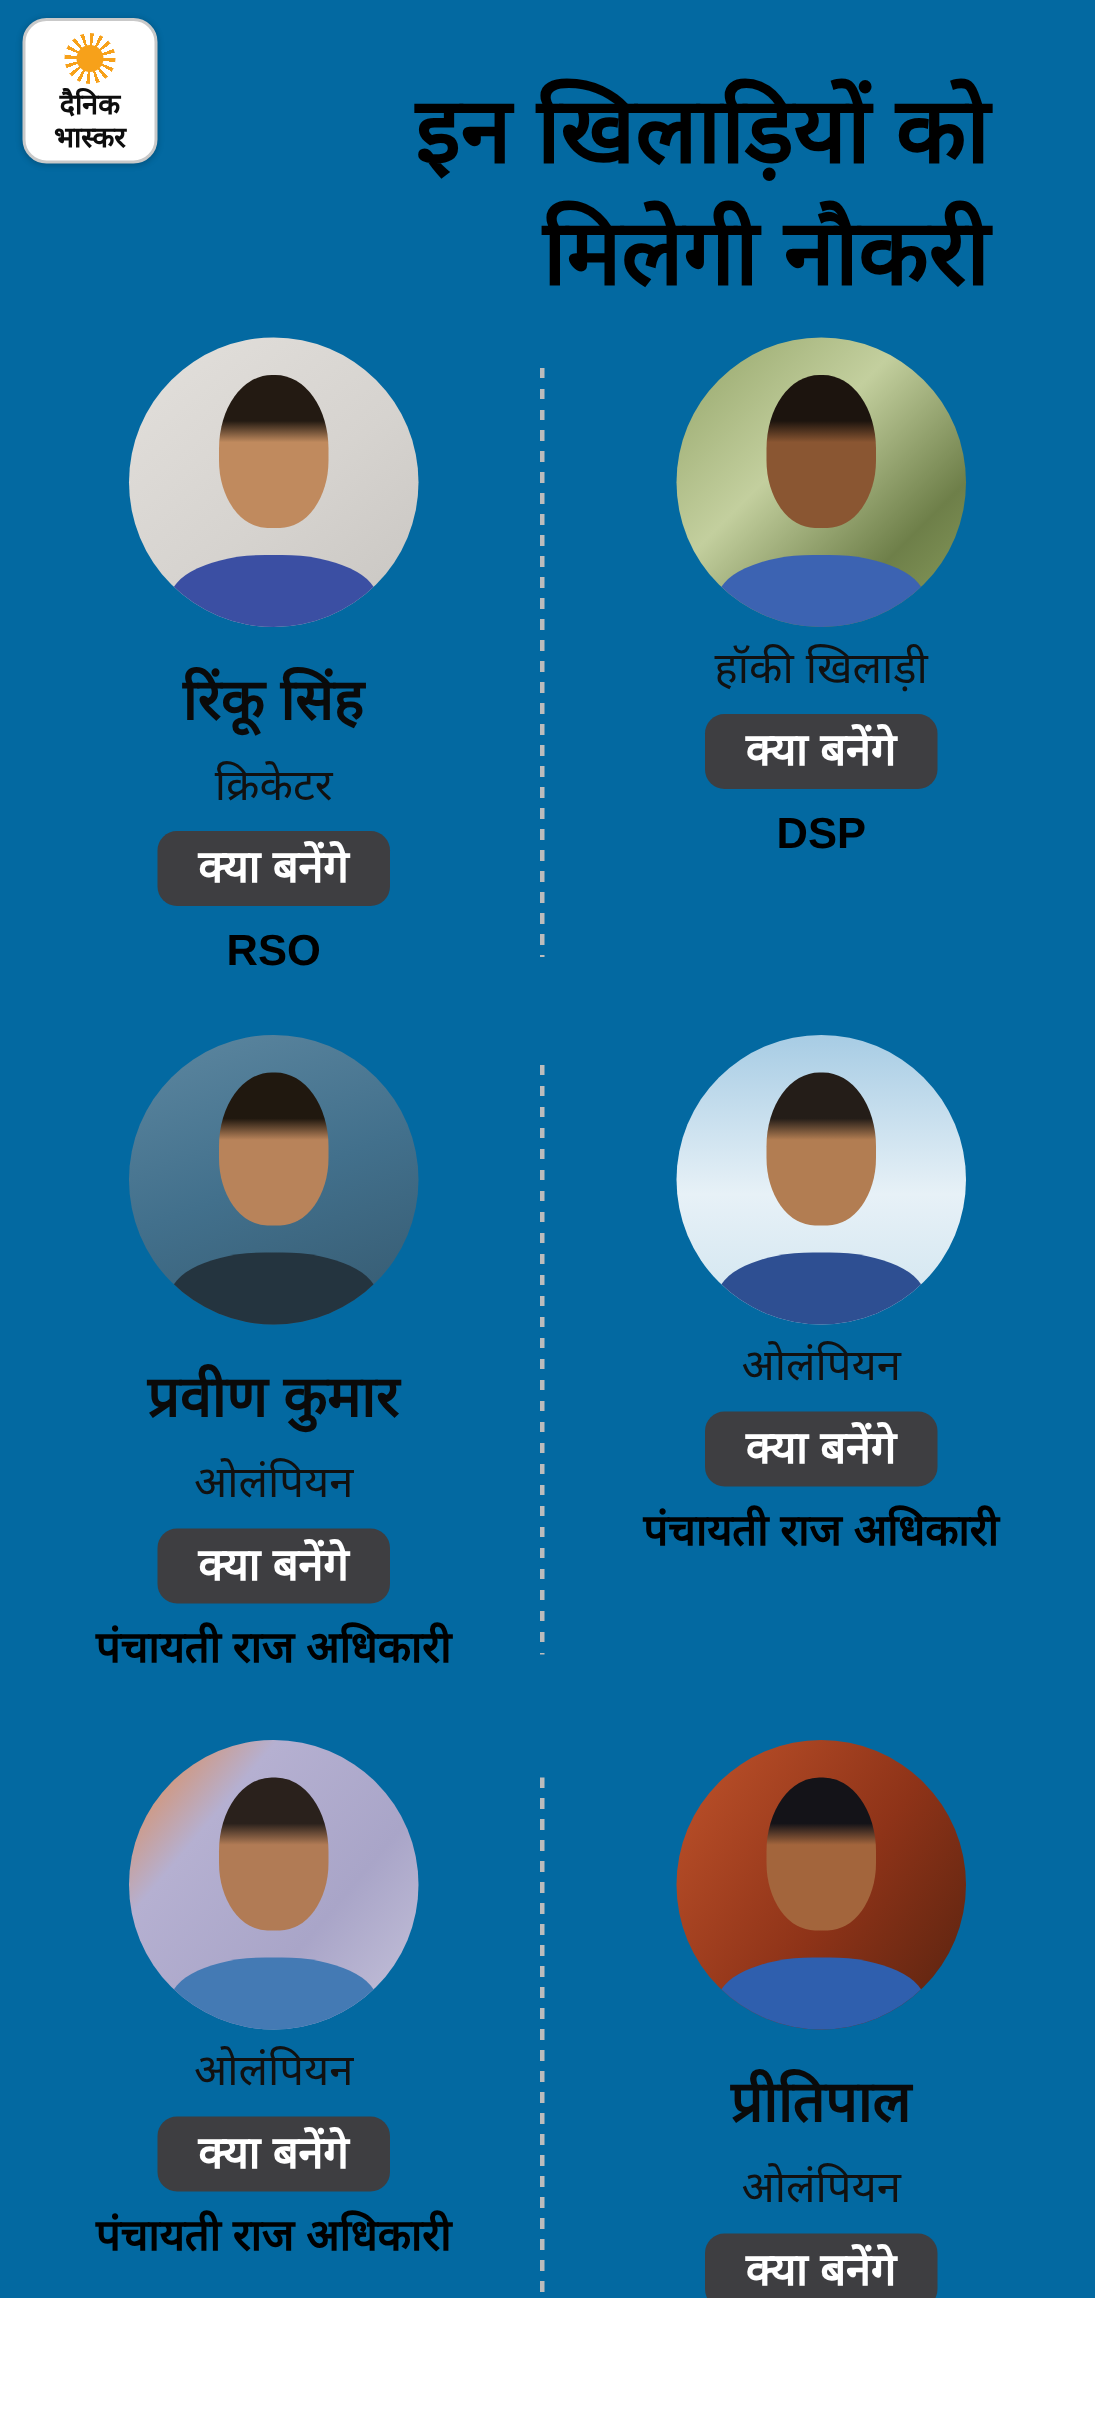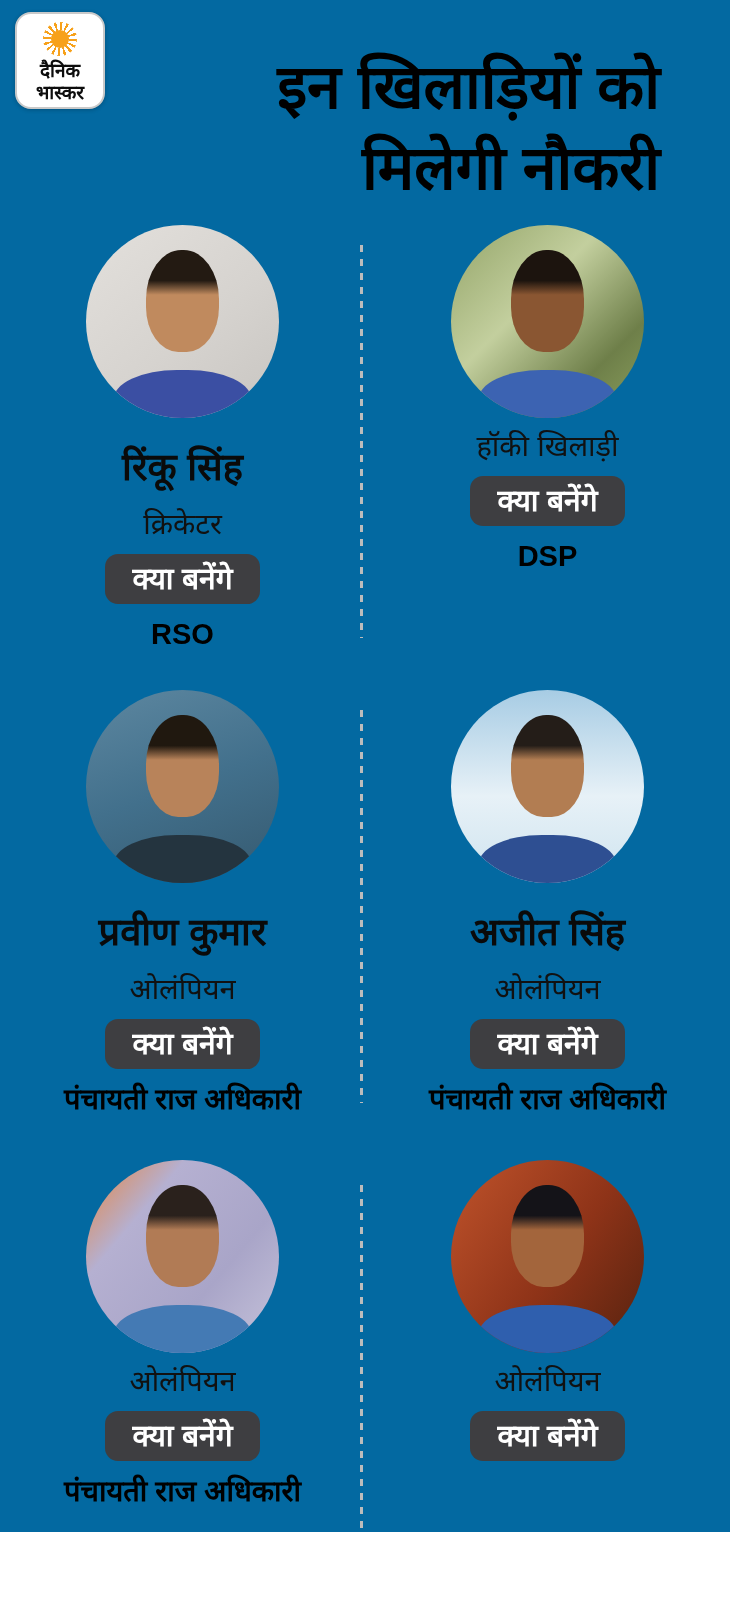--- a/index.html
+++ b/index.html
@@ -207,35 +207,35 @@
     <section class="card">
       <div class="avatar p3"></div>
       <h2 class="name">प्रवीण कुमार</h2>
       <div class="role">ओलंपियन</div>
       <div class="badge">क्या बनेंगे</div>
       <div class="job">पंचायती राज अधिकारी</div>
     </section>
     <div class="divider"></div>
     <section class="card">
       <div class="avatar p4"></div>
-      <h2 class="name">अजीत सिंह</h2>
       <div class="role">ओलंपियन</div>
       <div class="badge">क्या बनेंगे</div>
       <div class="job">पंचायती राज अधिकारी</div>
     </section>
   </div>
 
   <div class="row row-3">
     <section class="card">
       <div class="avatar p5"></div>
       <div class="role">ओलंपियन</div>
       <div class="badge">क्या बनेंगे</div>
       <div class="job">पंचायती राज अधिकारी</div>
     </section>
     <div class="divider"></div>
     <section class="card">
       <div class="avatar p6"></div>
+      <h2 class="name">प्रीतिपाल</h2>
       <div class="role">ओलंपियन</div>
       <div class="badge">क्या बनेंगे</div>
     </section>
   </div>
 
 </div>
 
 </body></html>

